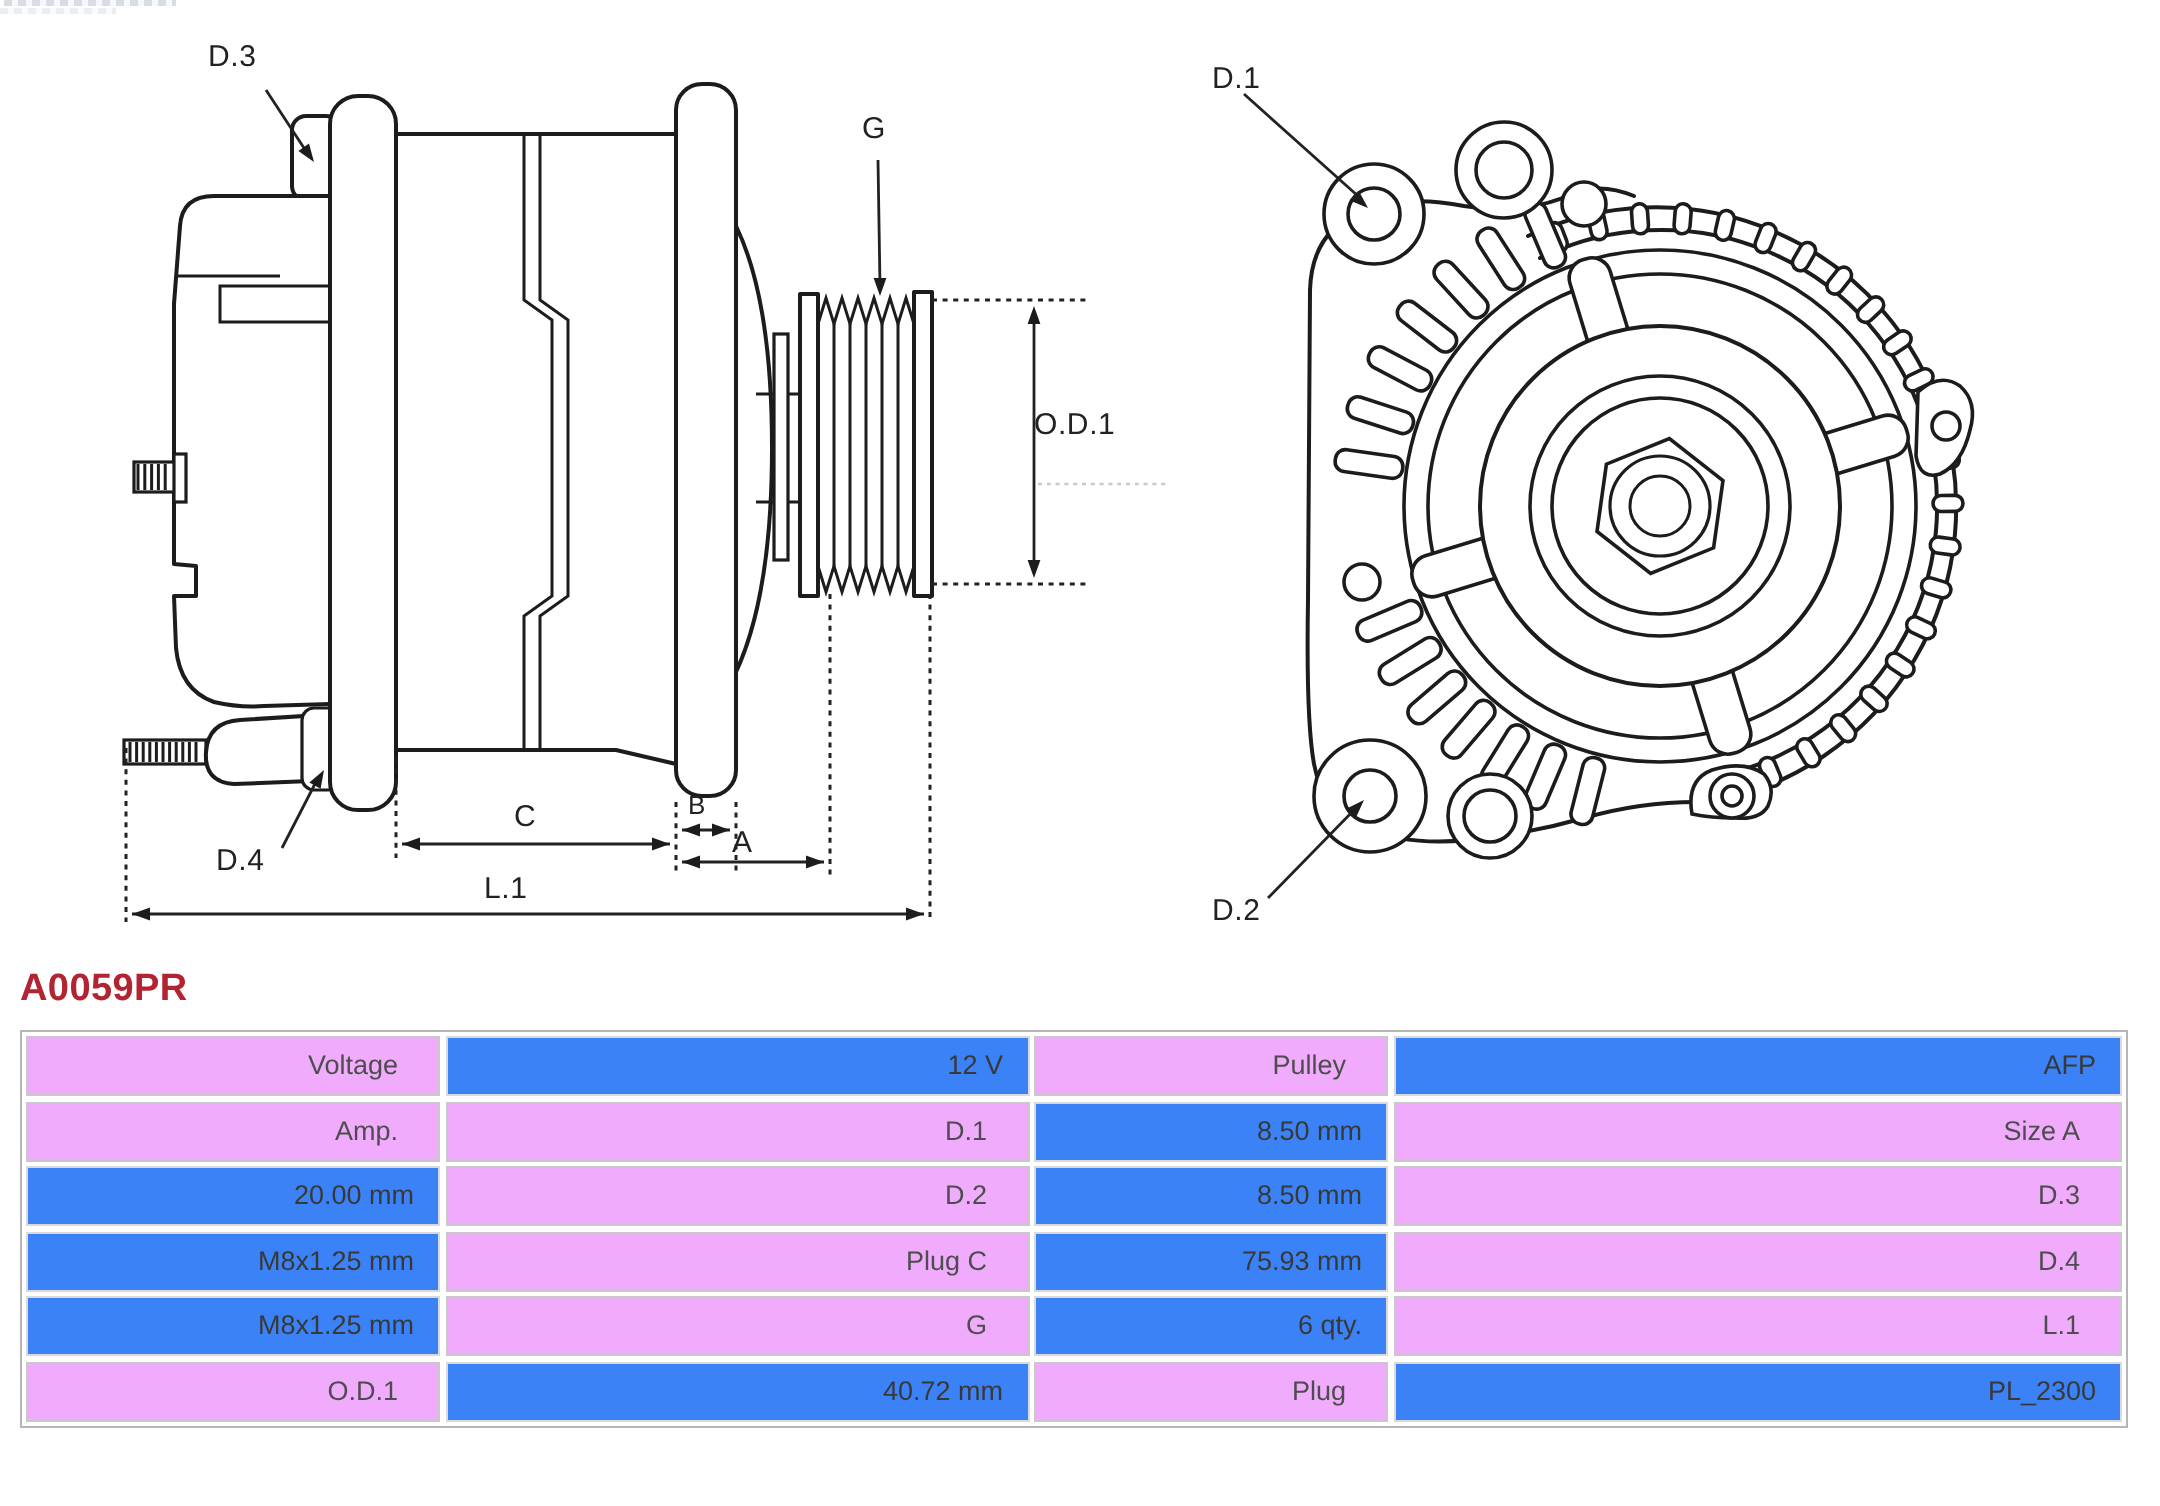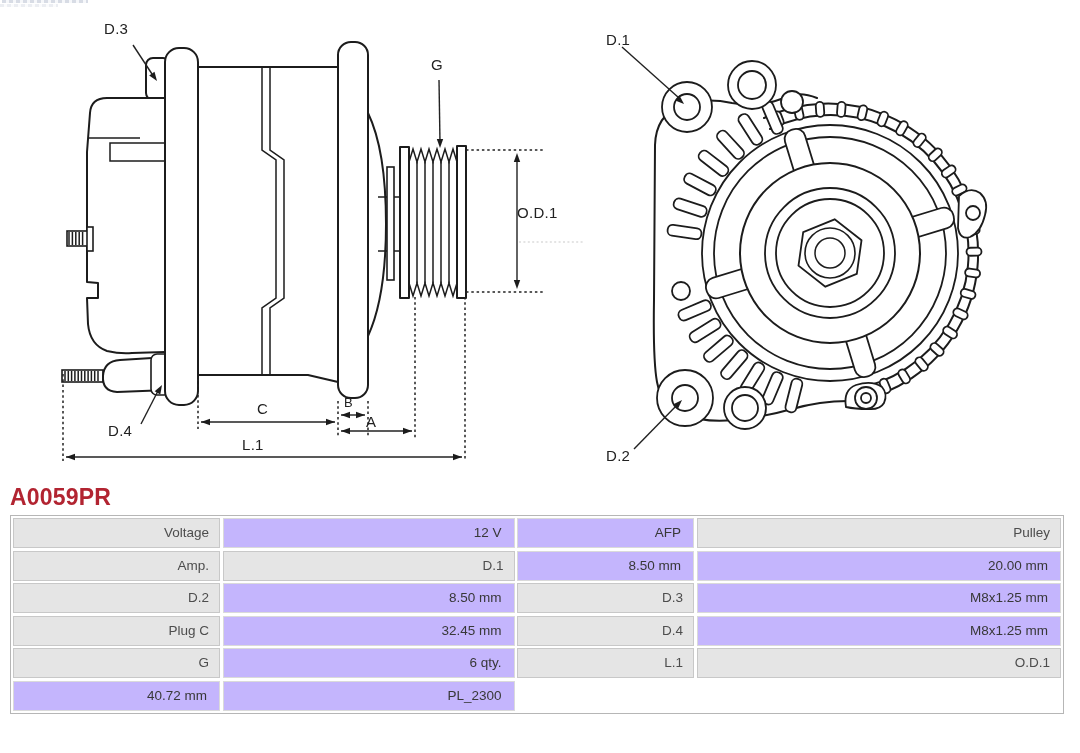--- a/index.html
+++ b/index.html
@@ -10,32 +10,32 @@
   #artifact1,#artifact2{position:absolute;height:3px;background:repeating-linear-gradient(90deg,#c7cdda 0 4px,#f2f4f8 4px 7px);opacity:.7;}
   #artifact1{left:2px;top:0;width:86px;}
   #artifact2{left:0;top:4px;width:58px;opacity:.35;}
 
   #drawing-area{position:absolute;left:0;top:0;width:1080px;height:480px;}
   #art{position:absolute;left:0;top:0;}
 
   .dlabel{position:absolute;font-size:15px;color:#222;letter-spacing:.3px;white-space:nowrap;}
   .dlabel.small{font-size:13px;}
 
-  #partnum{position:absolute;left:10px;top:484px;font-size:23px;font-weight:600;color:#b22431;letter-spacing:.2px;}
+  #partnum{position:absolute;left:10px;top:484px;font-size:19px;font-weight:600;color:#b22431;letter-spacing:.2px;}
 
   #spec{
     position:absolute;left:10px;top:515px;width:1054px;
     border:1px solid #b6b6b6;background:#fff;padding:2px;
     display:grid;grid-template-columns:207px 292px 177px 1fr;
     column-gap:2.5px;row-gap:2.5px;box-sizing:border-box;
   }
   .cell{height:30px;display:flex;align-items:center;justify-content:flex-end;
     font-size:13.5px;box-sizing:border-box;line-height:1;}
-  .lbl{background:#e5e5e5;border:1px solid #c8c8c8;color:#4d4d4d;padding-right:10px;}
-  .val{background:#c4b5fd;border:1px solid #dadada;color:#383838;padding-right:12px;}
+  .lbl{background:#f0abfc;border:1px solid #c8c8c8;color:#4d4d4d;padding-right:20px;}
+  .val{background:#3b82f6;border:1px solid #dadada;color:#383838;padding-right:12px;}
 
   
   .st{fill:#fff;stroke:#1c1c1c;stroke-width:2;stroke-linejoin:round;}
   .ln{fill:none;stroke:#1c1c1c;stroke-width:2;stroke-linejoin:round;stroke-linecap:round;}
   .tn{fill:none;stroke:#1c1c1c;stroke-width:1.5;}
   .tw{fill:#fff;stroke:#1c1c1c;stroke-width:1.6;}
   .sl{fill:#fff;stroke:#1c1c1c;stroke-width:1.8;}
   .dm{fill:none;stroke:#222;stroke-width:1.4;}
   .ex{fill:none;stroke:#222;stroke-width:1.5;stroke-dasharray:2.5 2.8;}
   .ft{fill:none;stroke:#c9c9c9;stroke-width:1.2;stroke-dasharray:2 2.4;}
@@ -249,39 +249,41 @@
   <div class="dlabel" style="left:242px;top:436px">L.1</div>
   <div class="dlabel" style="left:606px;top:31px">D.1</div>
   <div class="dlabel" style="left:606px;top:447px">D.2</div>
 </div>
 
 <div id="partnum">A0059PR</div>
 
 <div id="spec">
   <div class="cell lbl">Voltage</div>
   <div class="cell val">12 V</div>
+  <div class="cell lbl">Pulley</div>
   <div class="cell val">AFP</div>
-  <div class="cell lbl">Pulley</div>
 
   <div class="cell lbl">Amp.</div>
   <div class="cell lbl">D.1</div>
   <div class="cell val">8.50 mm</div>
 
+  <div class="cell lbl">Size A</div>
   <div class="cell val">20.00 mm</div>
   <div class="cell lbl">D.2</div>
   <div class="cell val">8.50 mm</div>
 
   <div class="cell lbl">D.3</div>
   <div class="cell val">M8x1.25 mm</div>
 
   <div class="cell lbl">Plug C</div>
-  <div class="cell val">32.45 mm</div>
+  <div class="cell val">75.93 mm</div>
   <div class="cell lbl">D.4</div>
   <div class="cell val">M8x1.25 mm</div>
 
   <div class="cell lbl">G</div>
   <div class="cell val">6 qty.</div>
   <div class="cell lbl">L.1</div>
 
   <div class="cell lbl">O.D.1</div>
   <div class="cell val">40.72 mm</div>
+  <div class="cell lbl">Plug</div>
   <div class="cell val">PL_2300</div>
 </div>
 
 </body></html>

